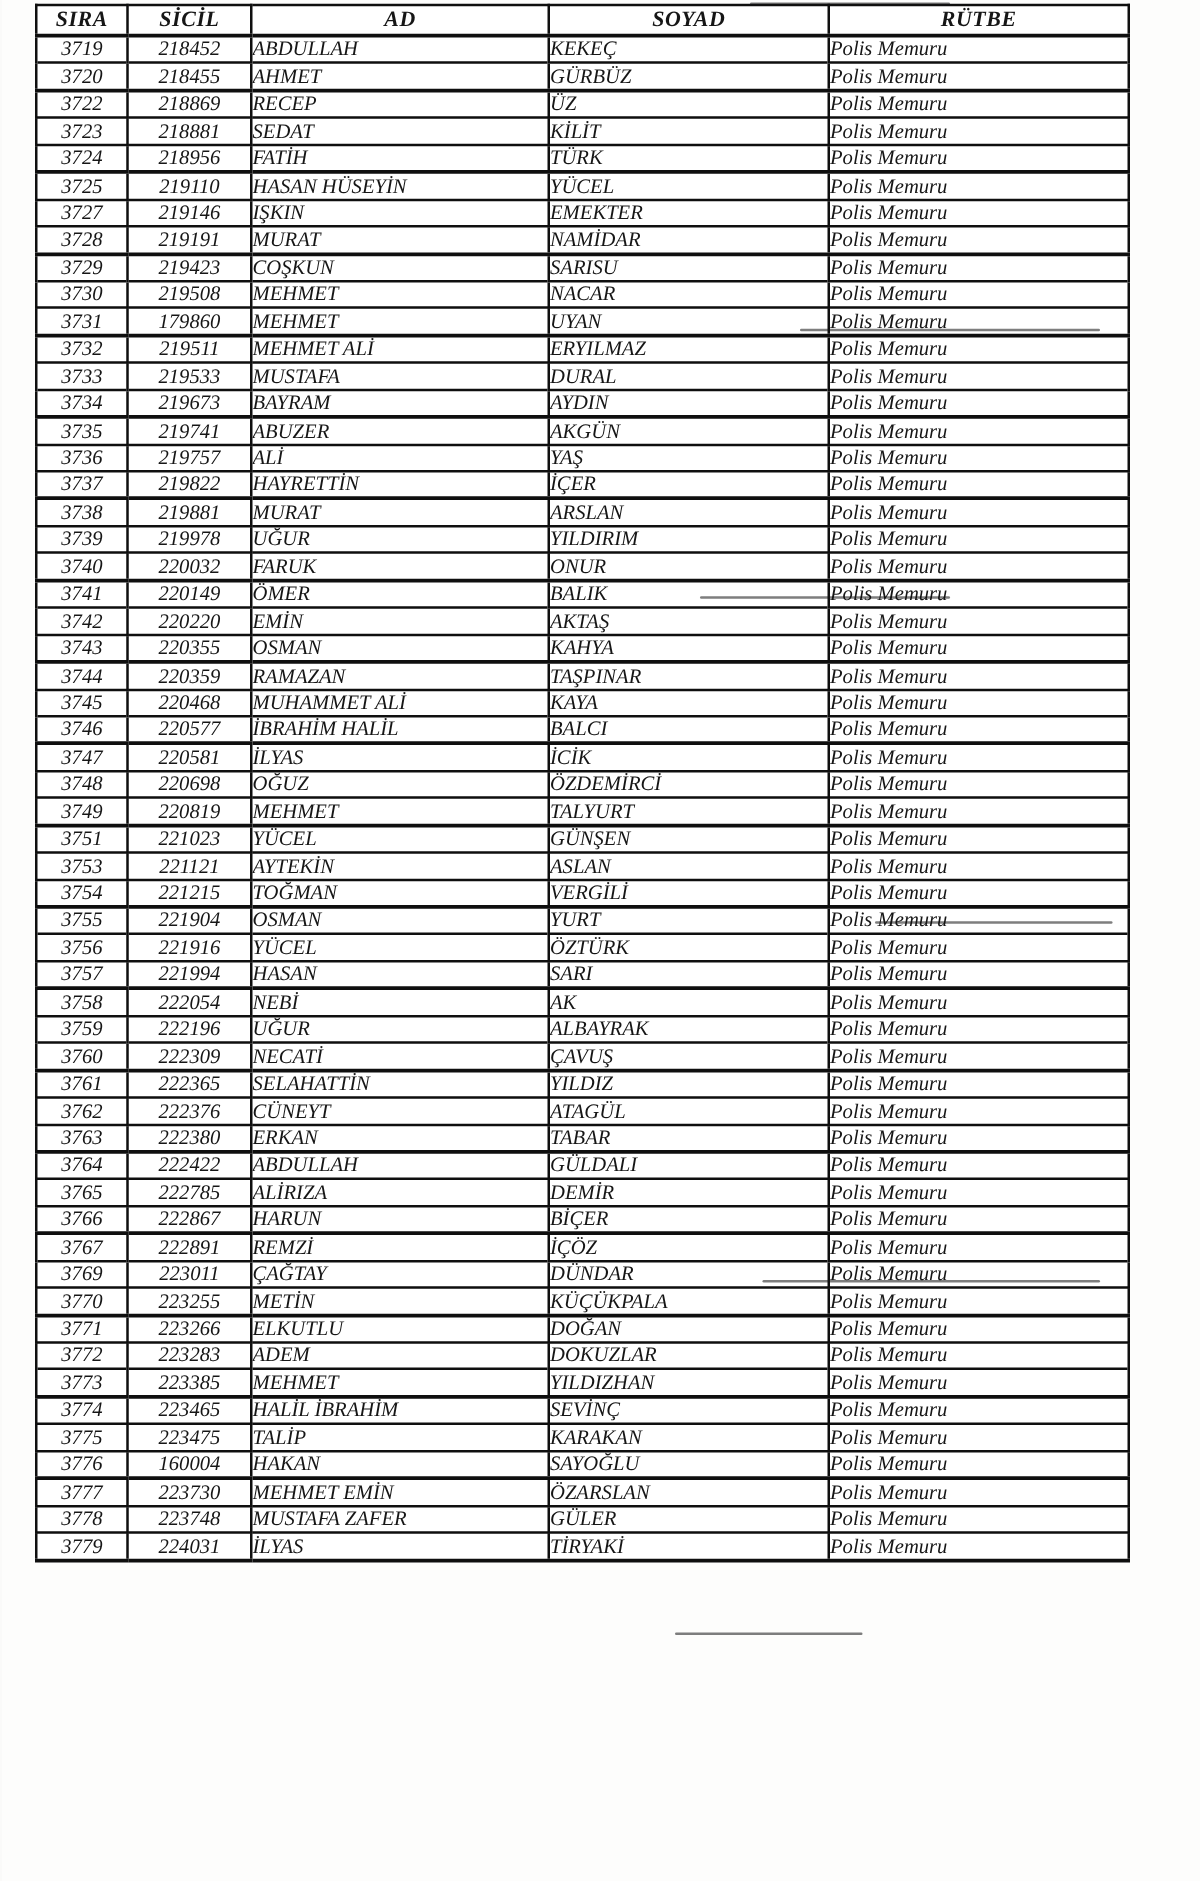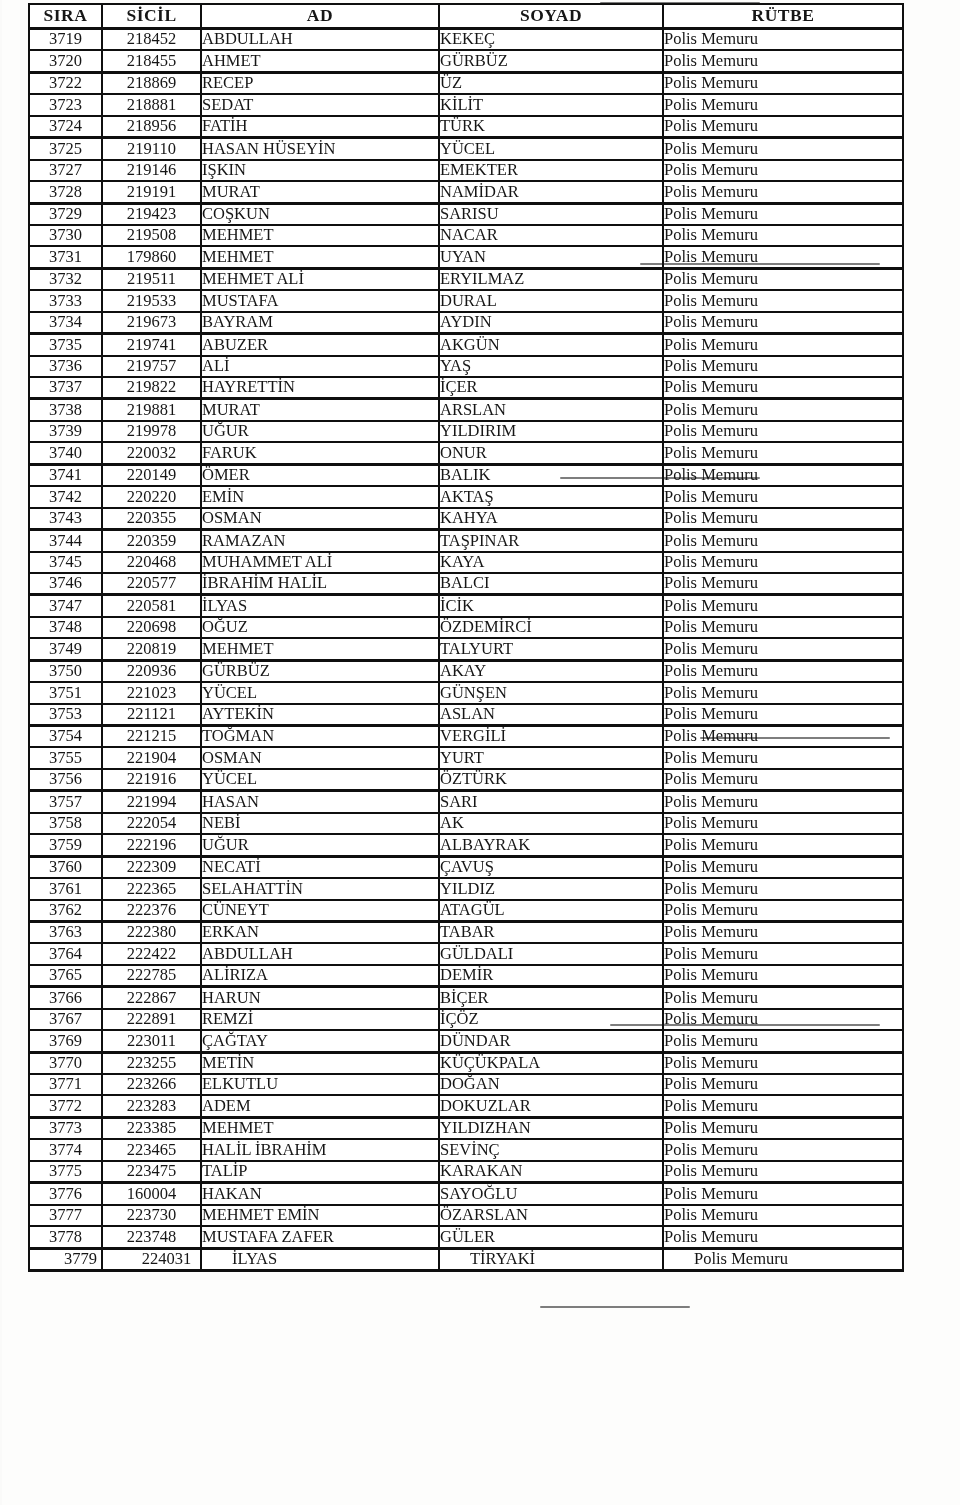--- a/index.html
+++ b/index.html
@@ -21,20 +21,21 @@
       #fdfdfc;
   }
   table.roster {
     position: absolute;
     left: 28px;
     top: 3px;
     width: 874px;
     border-collapse: collapse;
     table-layout: fixed;
     background: #fff;
+    font-style: italic;
   }
   table.roster col.c-sira  { width: 73px; }
   table.roster col.c-sicil { width: 99px; }
   table.roster col.c-ad    { width: 238px; }
   table.roster col.c-soyad { width: 224px; }
   table.roster col.c-rutbe { width: 240px; }
 
   table.roster th, table.roster td {
     border: 2px solid #0f0f0f;
     overflow: hidden;
@@ -53,21 +54,21 @@
   }
   table.roster td { height: 19.45px; }
 
   td.sira, td.sicil { text-align: center; }
   td.ad, td.soyad, td.rutbe { text-align: left; padding-left: 6px; }
   td.rutbe { font-size: 16px; }
 
   
   tbody tr:nth-child(3n) td { border-top-width: 3px; }
   tbody tr:nth-child(4n+1) td { border-bottom-width: 1px; }
-  tbody tr:last-child td { border-bottom-width: 3px; padding-left: 30px; }
+  tbody tr:last-child td { border-bottom-width: 3px; }
 
   
   .smudge {
     position: absolute;
     background: rgba(20,20,20,0.55);
     height: 2px;
     border-radius: 1px;
     pointer-events: none;
   }
 </style>
@@ -320,27 +321,20 @@
   </tr>
 
   <tr>
     <td class="sira">3749</td>
     <td class="sicil">220819</td>
     <td class="ad">MEHMET</td>
     <td class="soyad">TALYURT</td>
     <td class="rutbe">Polis Memuru</td>
   </tr>
 
-  <tr>
-    <td class="sira">3750</td>
-    <td class="sicil">220936</td>
-    <td class="ad">GÜRBÜZ</td>
-    <td class="soyad">AKAY</td>
-    <td class="rutbe">Polis Memuru</td>
-  </tr>
 
   <tr>
     <td class="sira">3751</td>
     <td class="sicil">221023</td>
     <td class="ad">YÜCEL</td>
     <td class="soyad">GÜNŞEN</td>
     <td class="rutbe">Polis Memuru</td>
   </tr>
 
 

